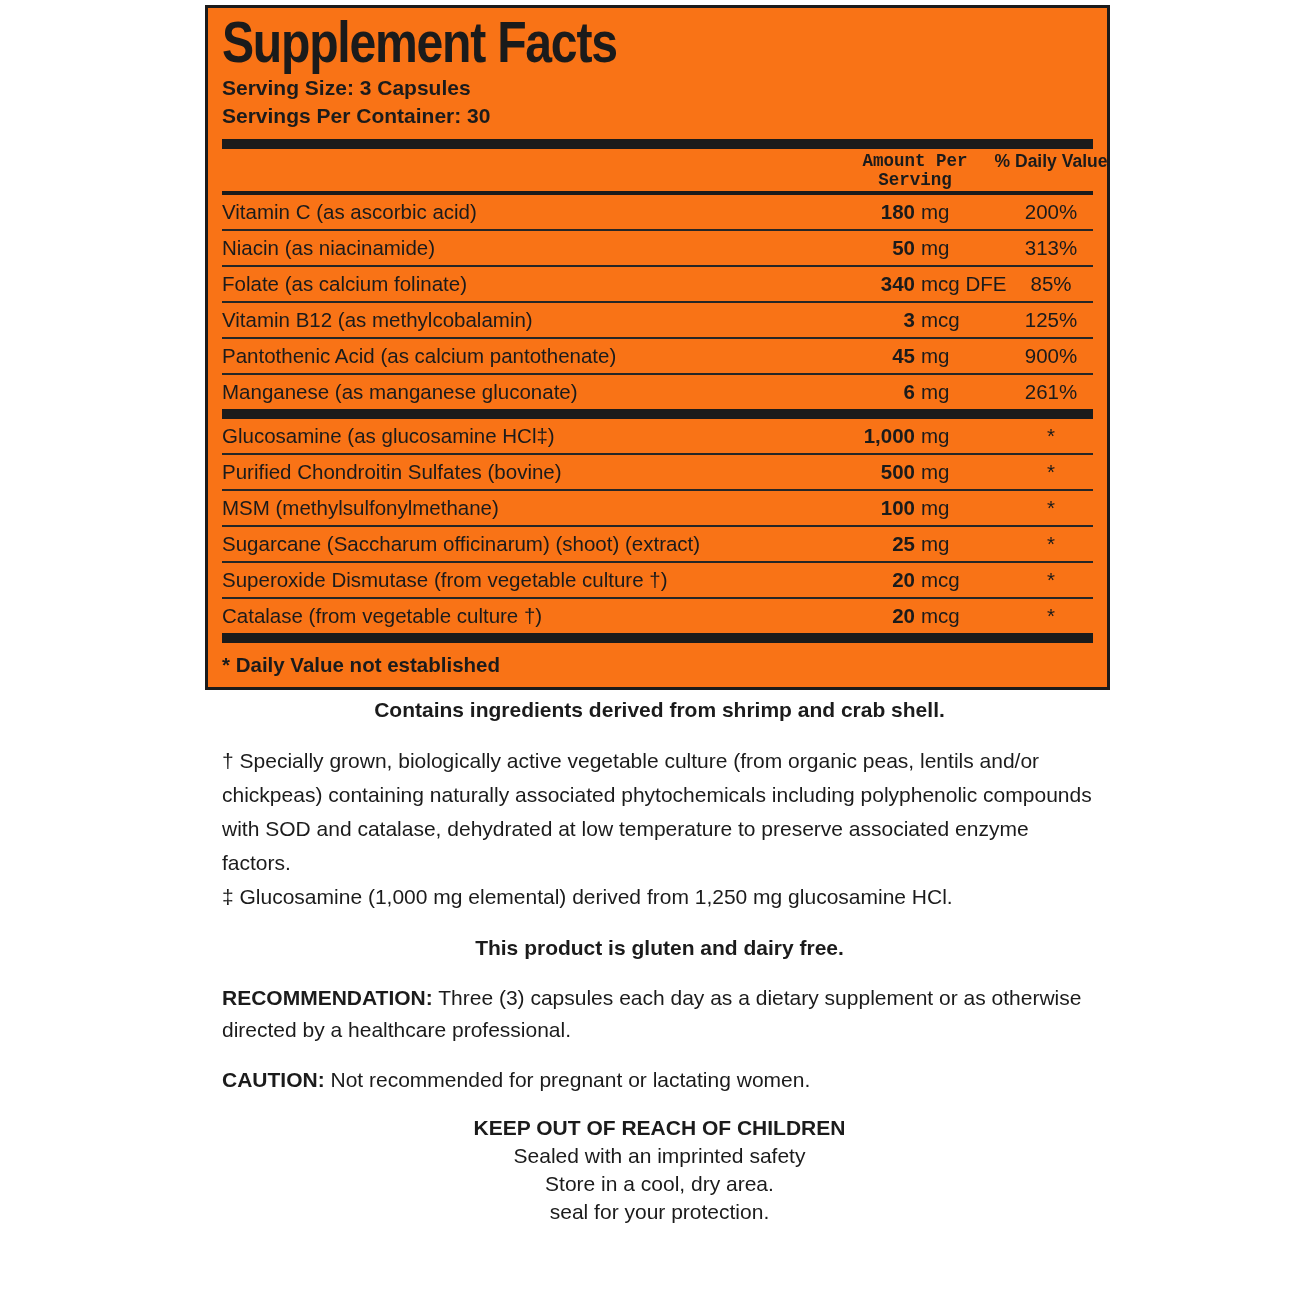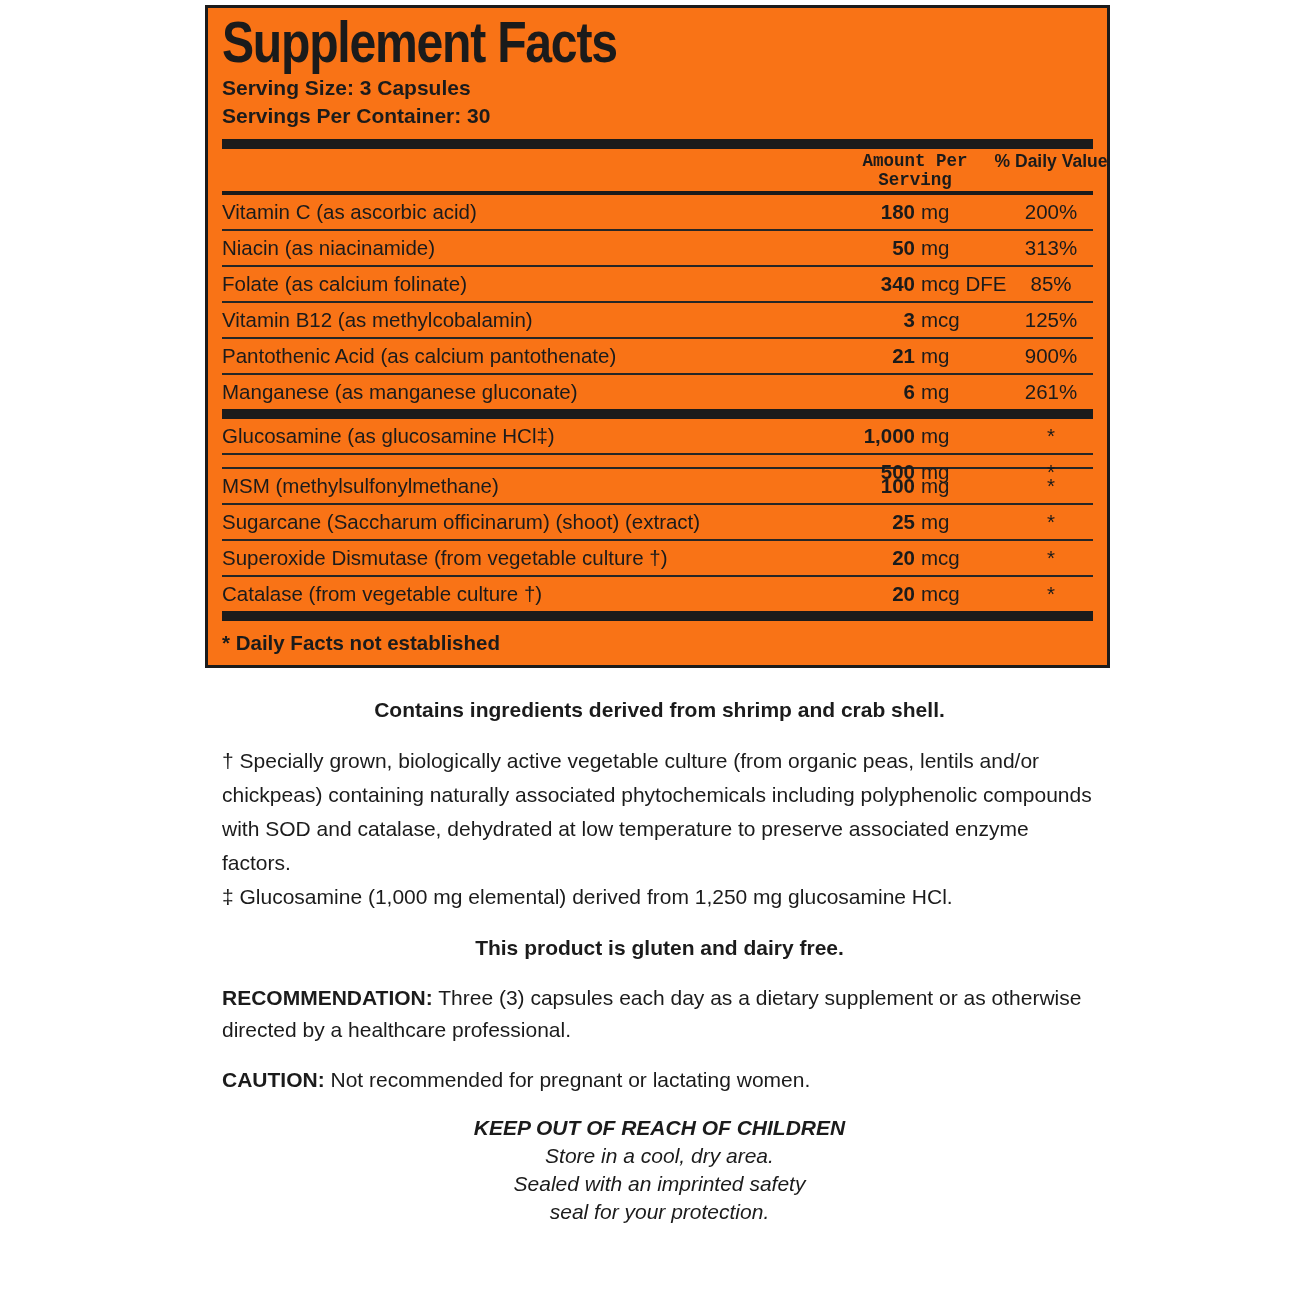--- a/index.html
+++ b/index.html
@@ -49,21 +49,21 @@
 
   
   .below {
     position:absolute; left:222px; top:694px; width:875px;
     font-size:21px; line-height:32px;
   }
   .block { margin:0 0 18px 0; }
   .b { font-weight:bold; }
   .centered { text-align:center; font-weight:bold; }
   .dagger-block { line-height:34px; }
-  .keepout { text-align:center; line-height:28px; font-weight:normal;font-style:italic; }
+  .keepout { text-align:center; line-height:28px; font-weight:normal; }
   .keepout .head { font-weight:bold; }
 </style>
 </head>
 <body>
 
 <div class="panel">
   <div class="title">Supplement Facts</div>
   <div class="serving">Serving Size: 3 Capsules</div>
   <div class="serving">Servings Per Container: 30</div>
 
@@ -90,37 +90,38 @@
     <span class="amt"><span class="num">340</span><span class="unit">mcg DFE</span></span>
     <span class="dv">85%</span>
   </div>
   <div class="row">
     <span>Vitamin B12 (as methylcobalamin)</span>
     <span class="amt"><span class="num">3</span><span class="unit">mcg</span></span>
     <span class="dv">125%</span>
   </div>
   <div class="row">
     <span>Pantothenic Acid (as calcium pantothenate)</span>
-    <span class="amt"><span class="num">21</span><span class="unit">mg</span></span>
+    <span class="amt"><span class="num">45</span><span class="unit">mg</span></span>
     <span class="dv">900%</span>
   </div>
   <div class="row last">
     <span>Manganese (as manganese gluconate)</span>
     <span class="amt"><span class="num">6</span><span class="unit">mg</span></span>
     <span class="dv">261%</span>
   </div>
 
   <div class="bar-thick"></div>
 
   <div class="row">
     <span>Glucosamine (as glucosamine HCl‡)</span>
     <span class="amt"><span class="num">1,000</span><span class="unit">mg</span></span>
     <span class="dv">*</span>
   </div>
   <div class="row">
+    <span>Purified Chondroitin Sulfates (bovine)</span>
     <span class="amt"><span class="num">500</span><span class="unit">mg</span></span>
     <span class="dv">*</span>
   </div>
   <div class="row">
     <span>MSM (methylsulfonylmethane)</span>
     <span class="amt"><span class="num">100</span><span class="unit">mg</span></span>
     <span class="dv">*</span>
   </div>
   <div class="row">
     <span>Sugarcane (Saccharum officinarum) (shoot) (extract)</span>
@@ -133,39 +134,39 @@
     <span class="dv">*</span>
   </div>
   <div class="row last">
     <span>Catalase (from vegetable culture †)</span>
     <span class="amt"><span class="num">20</span><span class="unit">mcg</span></span>
     <span class="dv">*</span>
   </div>
 
   <div class="bar-thick"></div>
 
-  <div class="footnote">* Daily Facts not established</div>
+  <div class="footnote">* Daily Value not established</div>
 </div>
 
 <div class="below">
 
 
   <div class="block centered">Contains ingredients derived from shrimp and crab shell.</div>
 
   <div class="block dagger-block">
     <div>† Specially grown, biologically active vegetable culture (from organic peas, lentils and/or chickpeas) containing naturally associated phytochemicals including polyphenolic compounds with SOD and catalase, dehydrated at low temperature to preserve associated enzyme factors.</div>
     <div>‡ Glucosamine (1,000 mg elemental) derived from 1,250 mg glucosamine HCl.</div>
   </div>
 
   <div class="block centered">This product is gluten and dairy free.</div>
 
   <div class="block"><span class="b">RECOMMENDATION:</span><span> Three (3) capsules each day as a dietary supplement or as otherwise directed by a healthcare professional.</span></div>
 
   <div class="block"><span class="b">CAUTION:</span><span> Not recommended for pregnant or lactating women.</span></div>
 
   <div class="block keepout">
     <div class="head">KEEP OUT OF REACH OF CHILDREN</div>
+    <div>Sealed with an imprinted safety</div>
     <div>Store in a cool, dry area.</div>
-    <div>Sealed with an imprinted safety</div>
     <div>seal for your protection.</div>
   </div>
 
 </div>
 
 </body></html>

